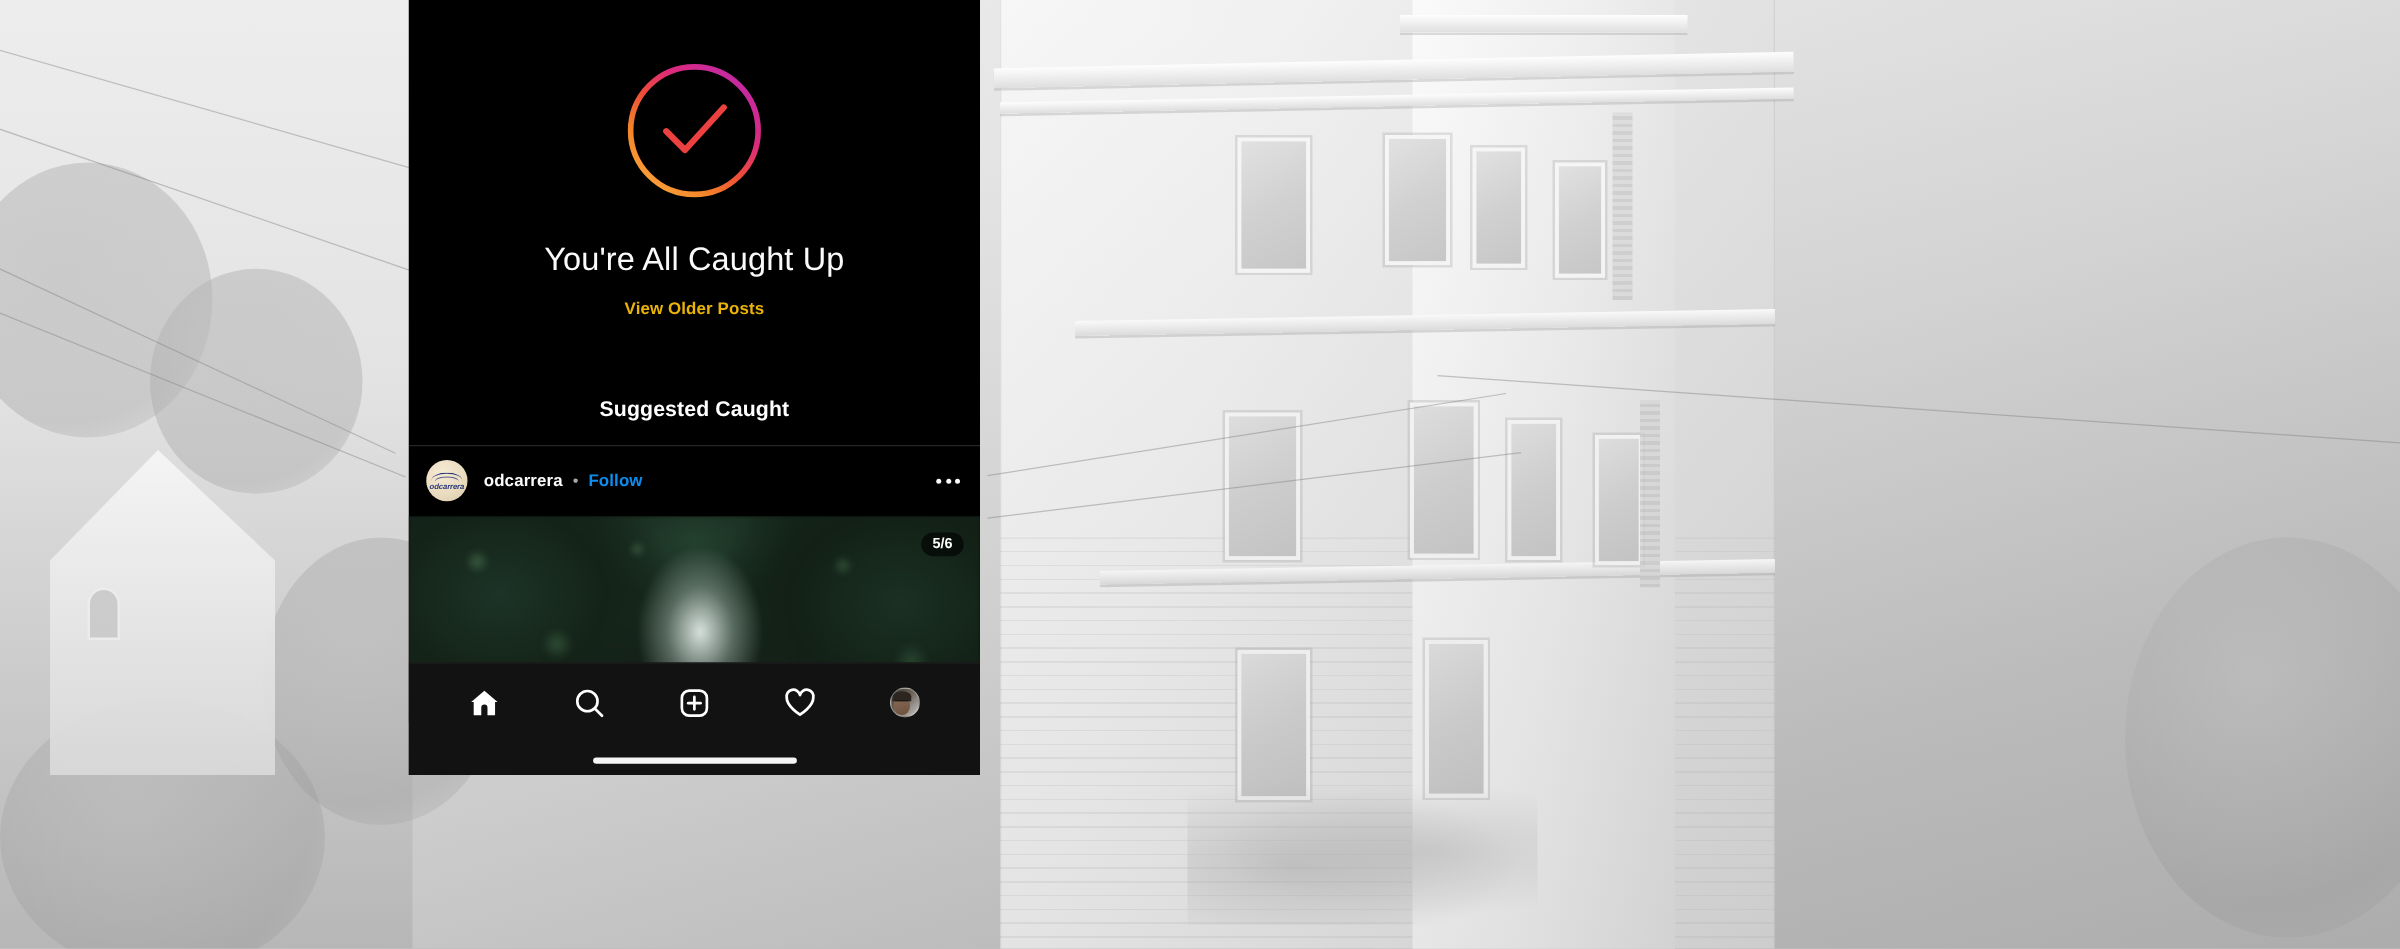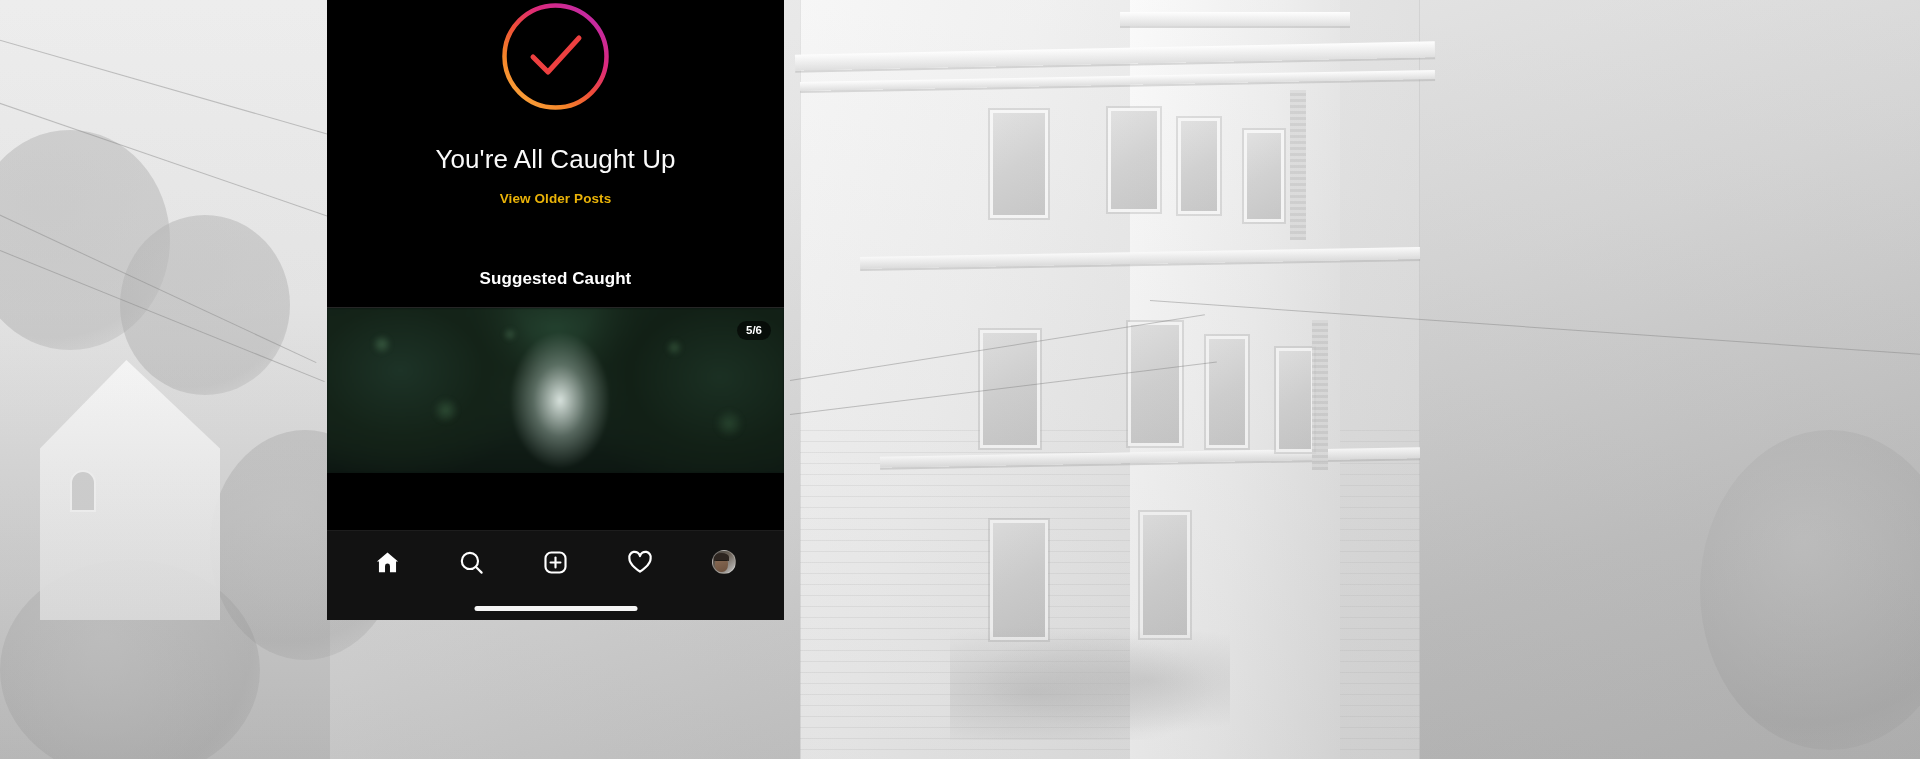--- a/index.html
+++ b/index.html
@@ -108,21 +108,21 @@
   }
 
   
   #phone {
     position:absolute; left:327px; top:0; width:457px; height:620px;
     background:#000; overflow:hidden; z-index:10;
     font-family:"Liberation Sans", sans-serif;
   }
 
   
-  .caughtup { text-align:center; }
+  .caughtup { padding-top:48px; text-align:center; }
   .ring-wrap { width:113px; height:113px; margin:0 auto; position:relative; }
   .ring-wrap svg { display:block; width:113px; height:113px; }
   .caught-title {
     margin-top:32px;
     font-size:26px; font-weight:300; color:#fafafa;
     letter-spacing:.1px; line-height:1.15;
   }
   .older-link {
     margin-top:16px; display:inline-block;
     font-size:13.5px; font-weight:700; color:#eab308;
@@ -317,20 +317,35 @@
         <path d="M34 57 L49 72 L80 38" fill="none" stroke="#ed4040" stroke-width="5" stroke-linecap="round" stroke-linejoin="round"></path>
       </svg>
     </div>
     <div class="caught-title">You're All Caught Up</div>
     <div class="older-link">View Older Posts</div>
   </div>
 
   <div class="suggested-head">Suggested Caught</div>
   <div class="divider"></div>
 
+  <div class="post-head">
+    <div class="avatar">
+      <div class="car"></div>
+      <div class="car2"></div>
+      <div class="brand">odcarrera</div>
+    </div>
+    <span class="post-user">odcarrera</span>
+    <span class="post-dot">•</span>
+    <span class="post-follow">Follow</span>
+    <span class="post-more">
+      <i></i>
+        <i></i>
+        <i></i>
+    </span>
+  </div>
 
   <div class="post-media">
     <div class="scene"></div>
     <div class="leafy"></div>
     <div class="counter">5/6</div>
   </div>
 
   <div class="bottom-nav">
     <div class="nav-row">
       <div class="nav-item">

